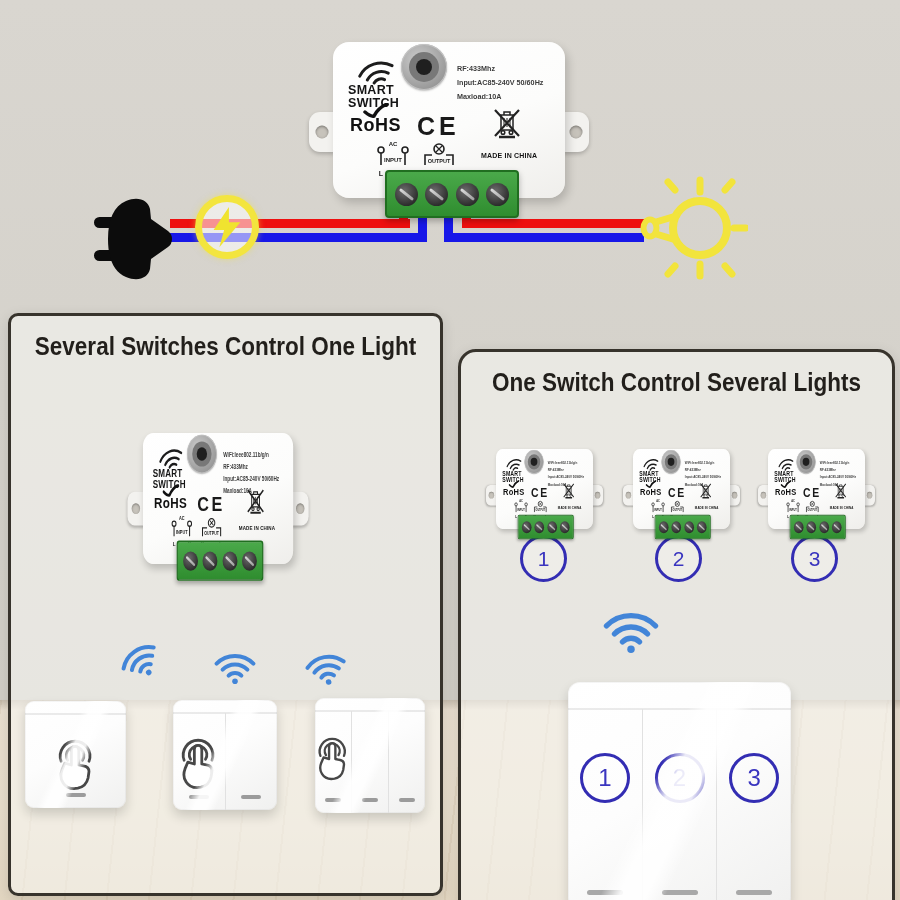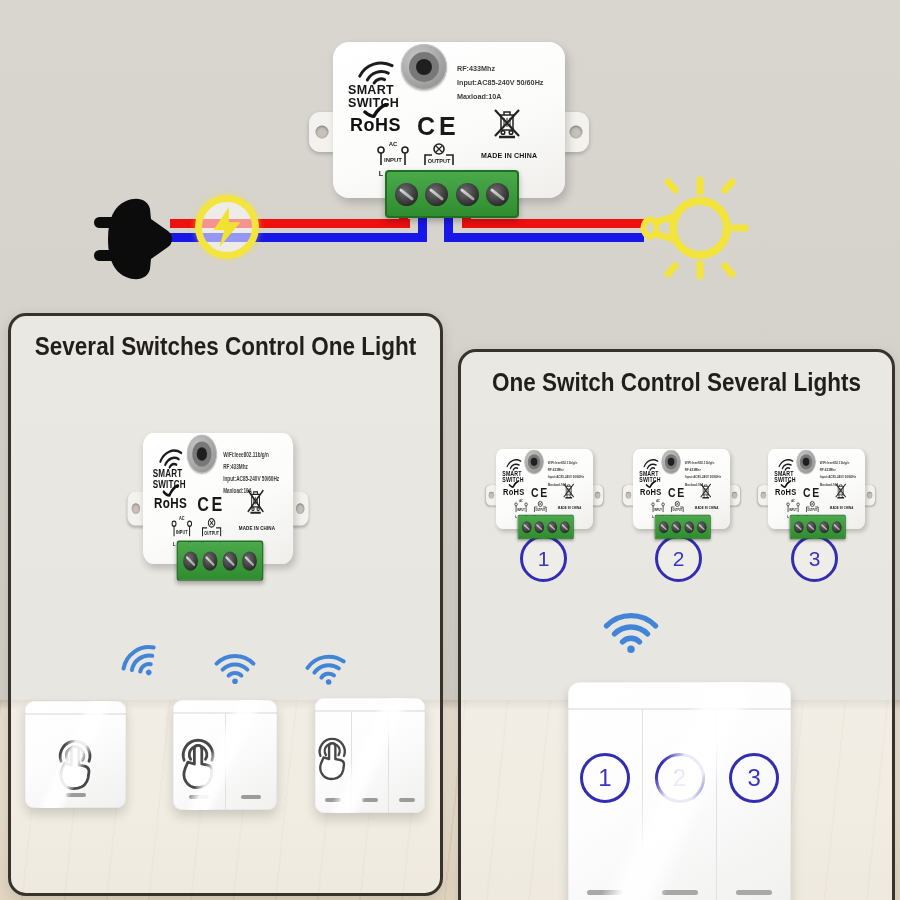--- a/index.html
+++ b/index.html
@@ -63,21 +63,21 @@
     background:linear-gradient(180deg,#4aa94a,#2f8d2f);border:2px solid #206e20;
     display:flex;align-items:center;justify-content:space-evenly;box-shadow:0 3px 6px rgba(0,0,0,.28);}
   .screw{width:23px;height:23px;border-radius:50%;position:relative;
     background:radial-gradient(circle at 40% 35%,#6c6c6c,#2a2a2a 75%);}
   .screw::after{content:"";position:absolute;left:3px;right:3px;top:50%;height:3px;margin-top:-1.5px;
     background:linear-gradient(90deg,#dcdcdc,#9f9f9f);transform:rotate(38deg);border-radius:2px;}
 
   
   .panel{position:absolute;top:313px;height:577px;border:3px solid #37332c;border-radius:18px;
     background:rgba(250,249,246,.55);box-shadow:0 4px 14px rgba(0,0,0,.12);z-index:5;}
-  .panel-left{left:8px;width:429px;}
+  .panel-left{left:8px;width:429px;border-radius:10px;}
   .panel-right{left:458px;width:431px;margin-top:36px;}
   .title{position:absolute;left:0;right:0;top:16px;margin:0;text-align:center;font-size:25px;
     font-weight:bold;color:#221f1b;white-space:nowrap;transform:scaleX(.9);}
 
   
   .wallswitch{position:absolute;border-radius:9px;overflow:hidden;
     background:linear-gradient(150deg,#ffffff 0%,#fdfdfd 45%,#f0f0ef 100%);
     box-shadow:0 6px 12px rgba(0,0,0,.16),inset 0 0 0 1px rgba(0,0,0,.04);}
   .wallswitch::before{content:"";position:absolute;inset:0;pointer-events:none;z-index:3;
     background:linear-gradient(115deg,transparent 40%,rgba(255,255,255,.9) 46%,rgba(255,255,255,.9) 54%,transparent 60%);}

